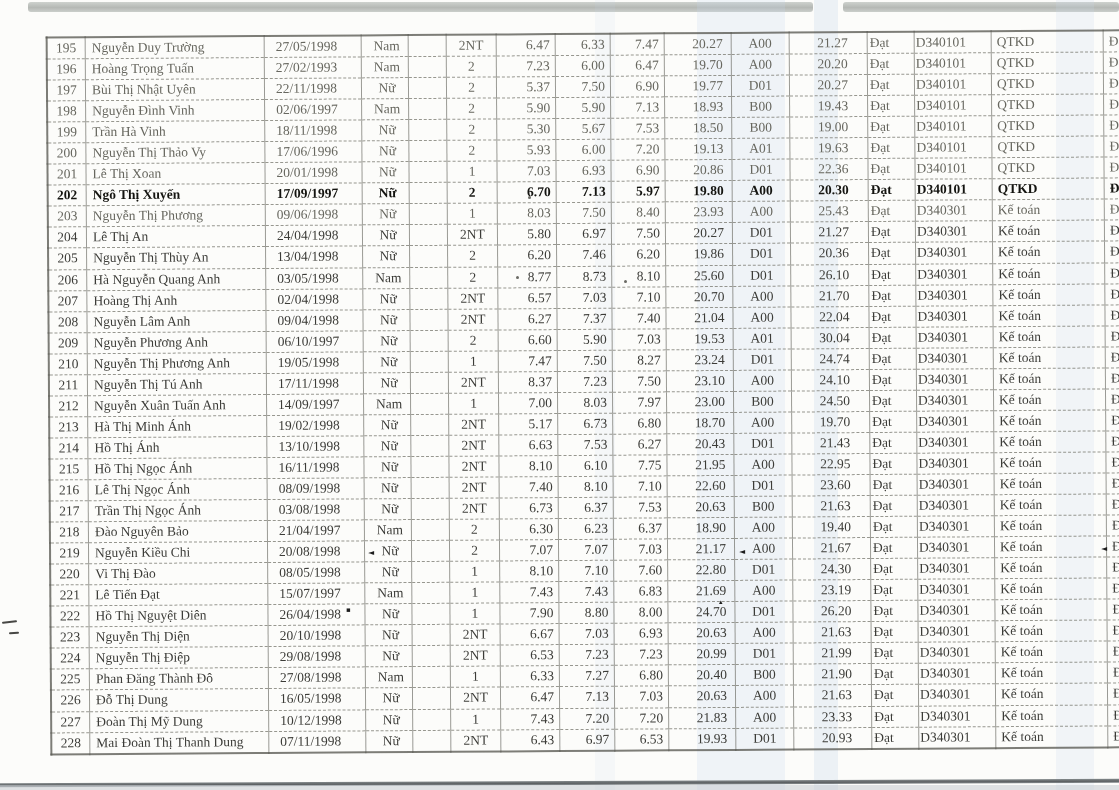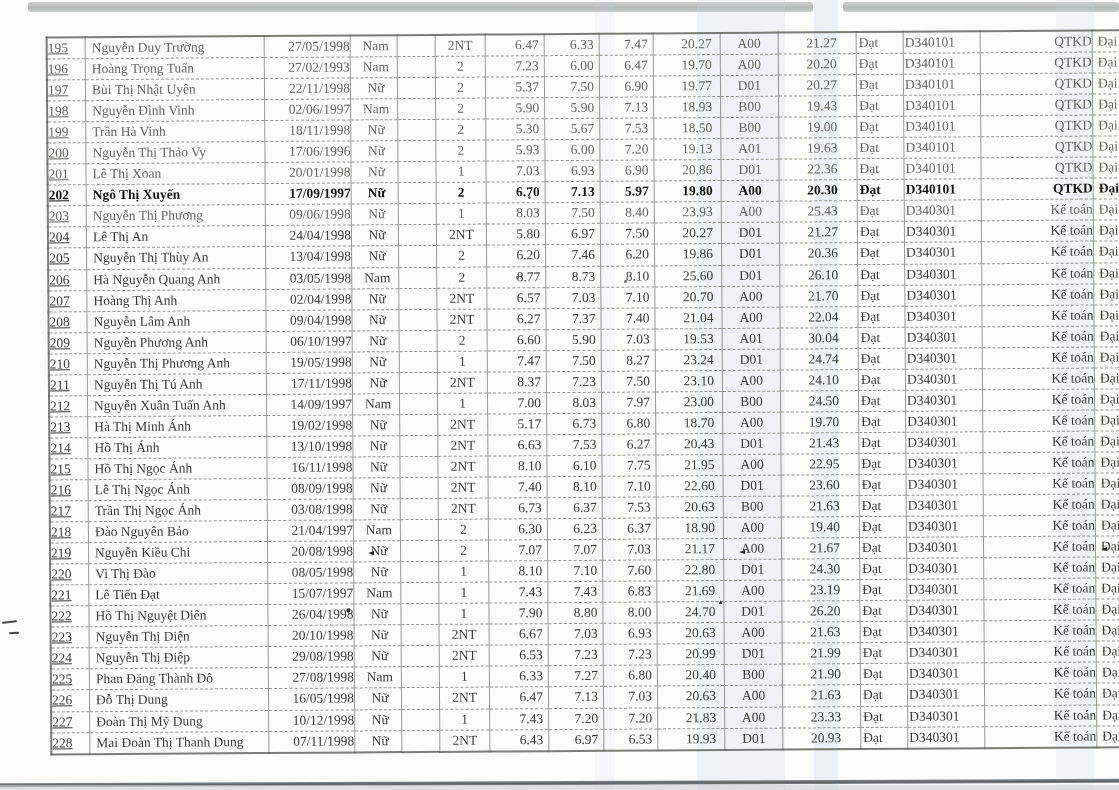--- a/index.html
+++ b/index.html
@@ -26,35 +26,35 @@
   .table-wrap{position:absolute;left:48px;top:33px;width:1045px;
     transform:rotate(-0.38deg);transform-origin:50% 50%;}
   table.results{border-collapse:collapse;table-layout:fixed;width:1045px;
     font-size:13.5px;color:#3c3c38;border:2px solid rgba(92,92,86,.8);}
   td{border-left:1px solid rgba(112,112,106,.7);
      border-top:1px dashed rgba(125,125,116,.8);
      height:20.05px;padding:0;overflow:hidden;white-space:nowrap;
      vertical-align:middle;line-height:20px;}
   tr.faded-row{color:#67675f;}
   tr.bold-row{color:#141410;font-weight:700;}
-  .c0{width:37px;text-align:left;text-decoration:underline;}
+  .c0{width:37px;text-align:center;}
   .c1{width:172px;text-align:left;padding-left:6px;}
-  .c2{width:85px;text-align:right;padding-left:0;}
+  .c2{width:85px;text-align:left;padding-left:11px;}
   .c3{width:42px;text-align:center;padding-left:4px;}
   .c4{width:37px;}
   .c5{width:49px;text-align:center;}
   .c6{width:53px;text-align:right;padding-right:5px;}
   .c7{width:49px;text-align:right;padding-right:5px;}
   .c8{width:48px;text-align:right;padding-right:5px;}
   .c9{width:58px;text-align:right;padding-right:8px;}
   .c10{width:57px;text-align:center;margin-top:21px;}
   .c11{width:58px;text-align:right;padding-right:19px;}
   .c12{width:44px;text-align:left;padding-left:2px;}
   .c13{width:75px;text-align:left;padding-left:1px;}
-  .c14{width:106px;text-align:right;padding-left:5px;}
+  .c14{width:106px;text-align:left;padding-left:5px;}
   .c15{width:75px;text-align:left;padding-left:5px;}
   
   .mark{position:absolute;color:#1d1d1d;font-size:8px;line-height:8px;
     font-family:"DejaVu Sans",sans-serif;}
   .dot{position:absolute;width:3px;height:3px;border-radius:50%;background:#6a6a64;}
   .dash{position:absolute;height:2px;background:#474744;border-radius:1px;}
 </style>
 </head>
 <body>
 

